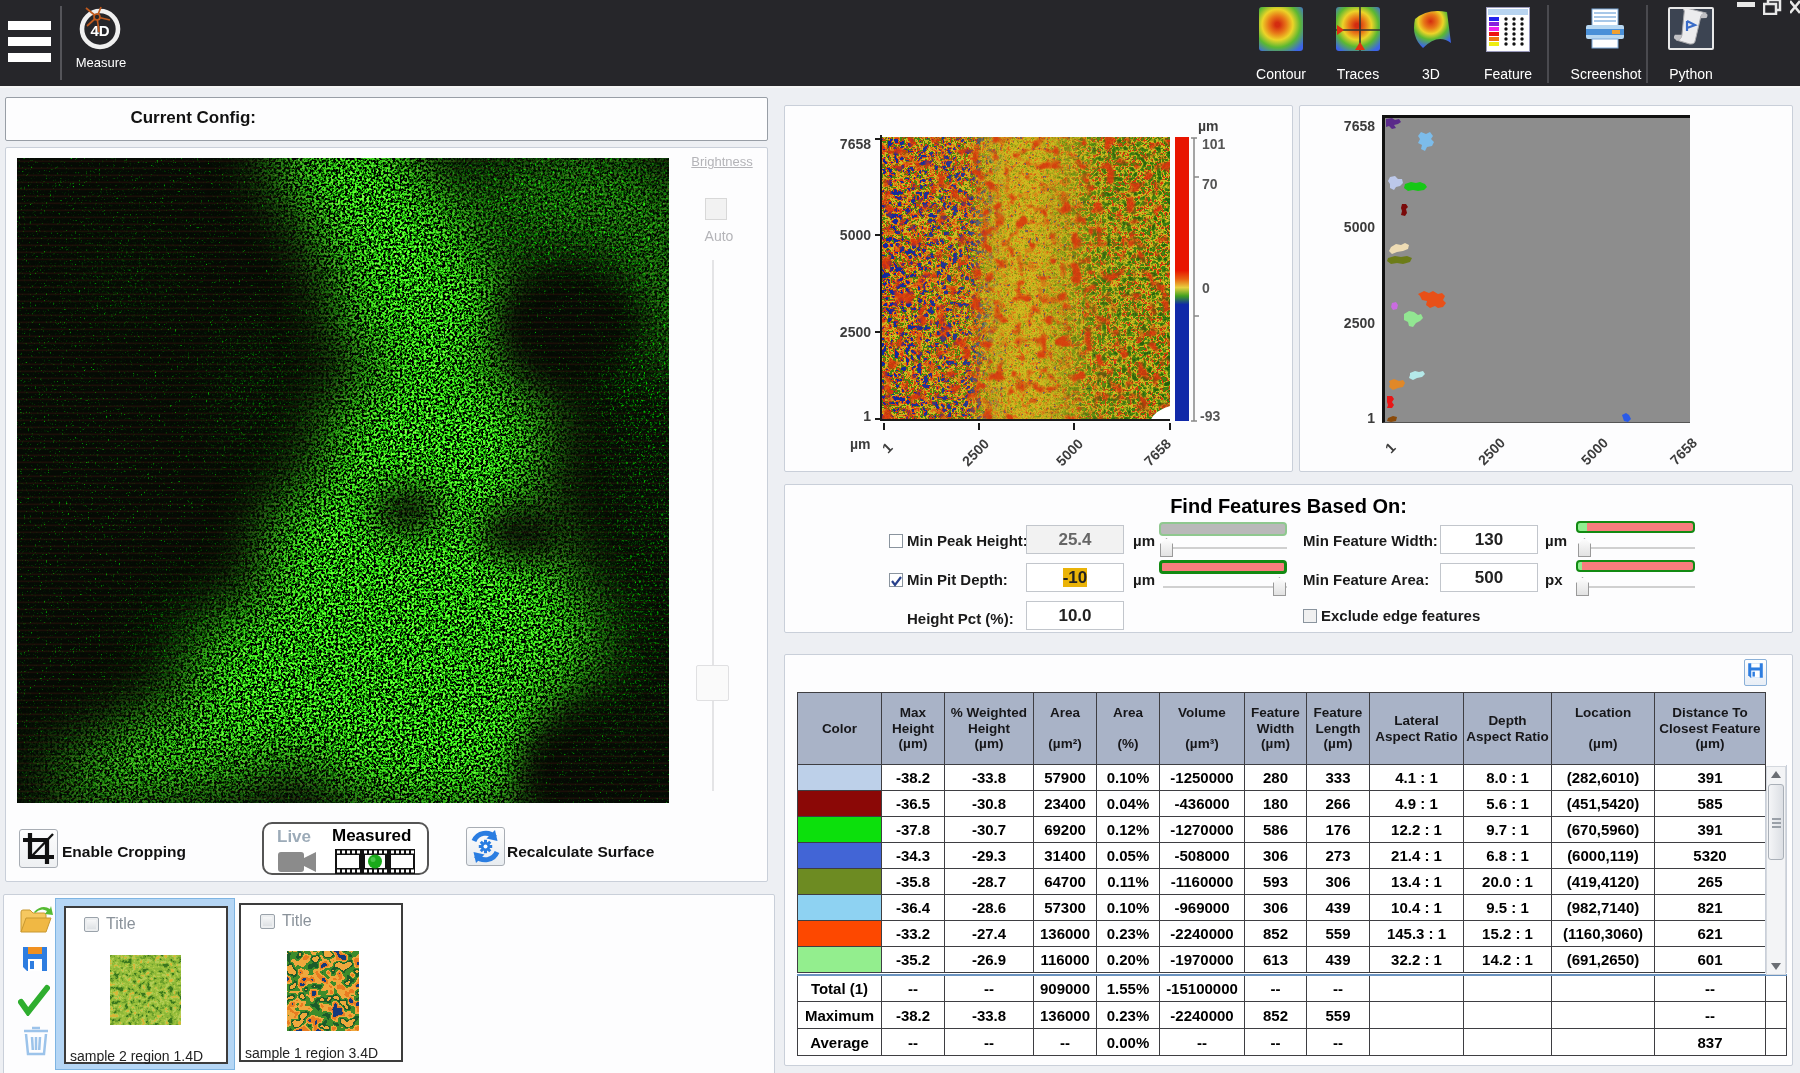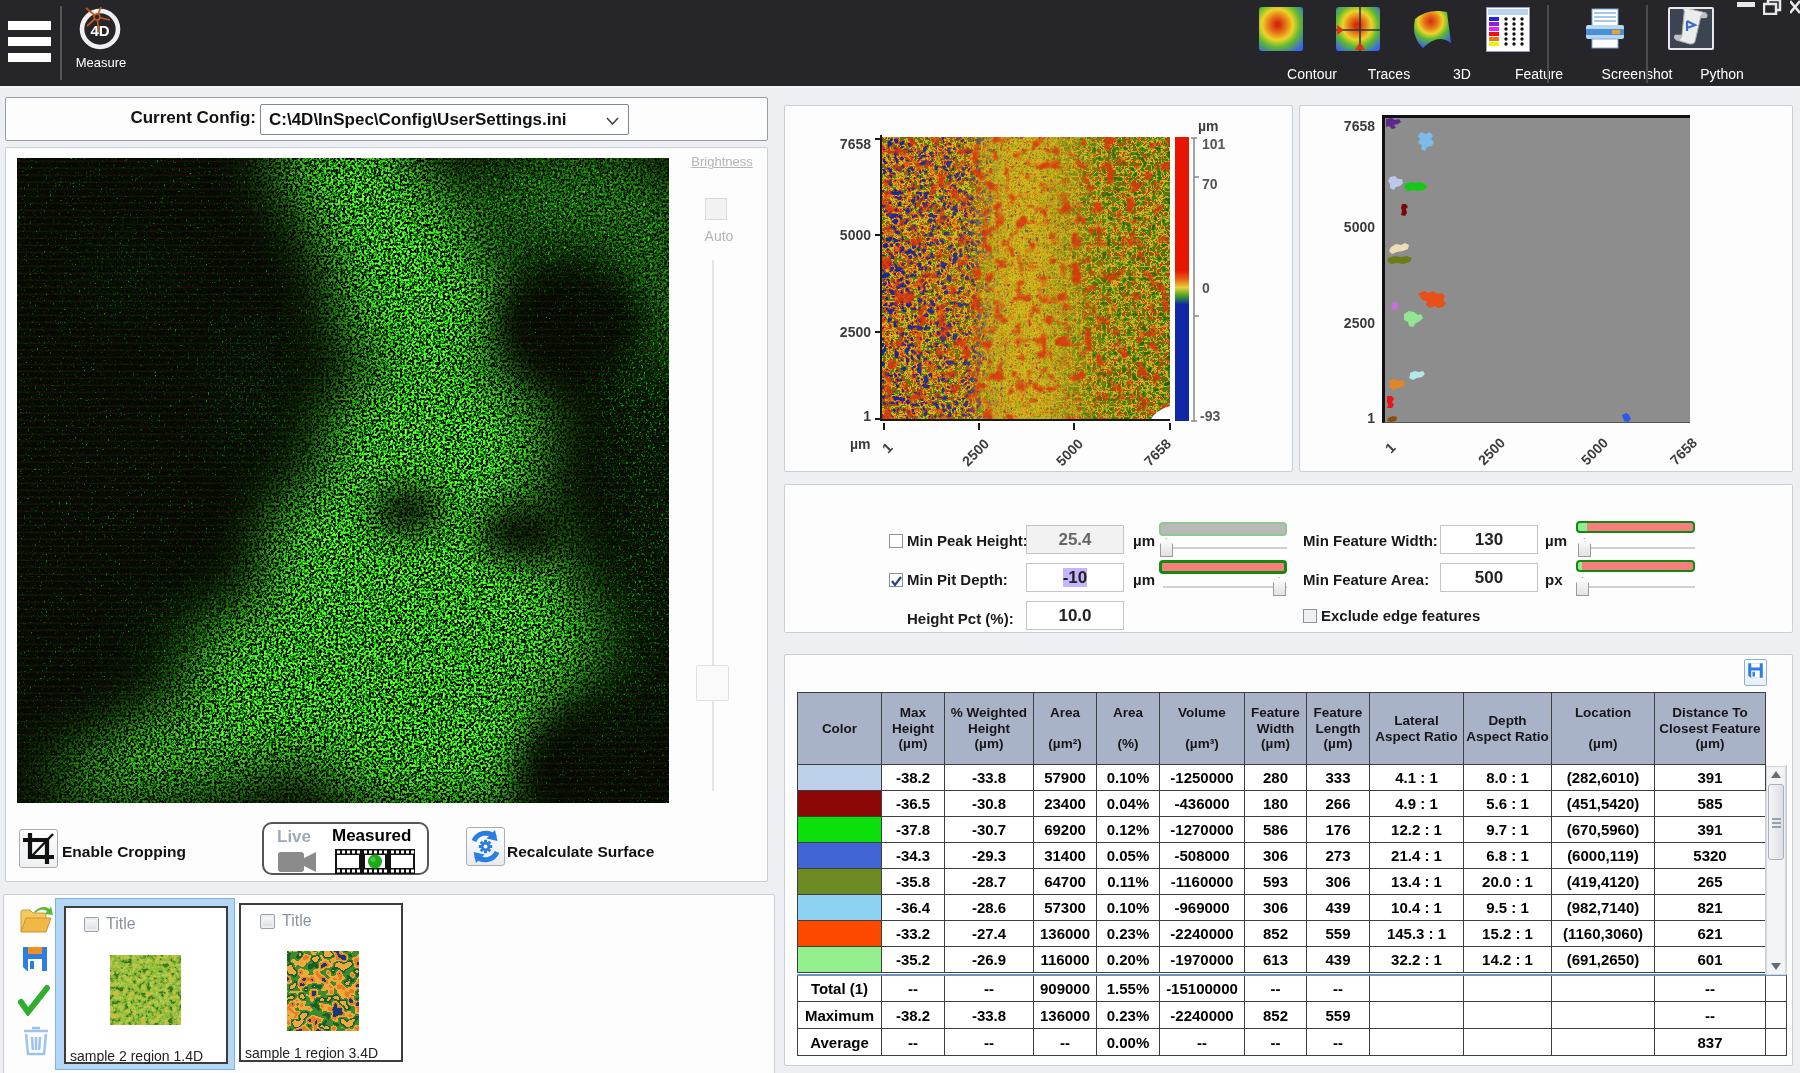--- a/index.html
+++ b/index.html
@@ -6,21 +6,21 @@
 html,body { width:1800px; height:1073px; overflow:hidden; background:#edeff3; font-family:"Liberation Sans",sans-serif; }
 
 #topbar { position:absolute; left:0; top:0; width:1800px; height:88px; background:#26262a; border-bottom:2px solid #f5f5f5; }
 #burger { position:absolute; left:8px; top:21px; width:43px; height:42px; }
 #burger div { position:absolute; left:0; width:43px; height:9px; background:#fff; }
 #tb-sep1 { position:absolute; left:60px; top:6px; width:2px; height:74px; background:#55555a; }
 .tb-sep { position:absolute; top:5px; width:2px; height:78px; background:#4a4a4f; }
 #logo { position:absolute; left:77px; top:5px; width:46px; height:46px; }
 #measure-lbl { position:absolute; left:72px; top:55px; width:58px; text-align:center; color:#fff; font-size:13px; }
 .tbi { position:absolute; top:7px; }
-.tbl { position:absolute; top:66px; color:#fff; font-size:14px; text-align:center;margin-left:31px; }
+.tbl { position:absolute; top:66px; color:#fff; font-size:14px; text-align:center; }
 .win-btn { position:absolute; color:#e8e8e8; }
 
 .panel { position:absolute; background:#fdfdfe; border:1px solid #c9cfd9; border-radius:2px; }
 
 #cfg-label { position:absolute; left:40px; top:10px; width:210px; text-align:right; font-size:17px; font-weight:bold; color:#111; }
 #cfg-dd { position:absolute; left:254px; top:6px; width:369px; height:31px; background:#fff; border:1px solid #83888f; border-radius:2px; font-size:17px; font-weight:bold; color:#111; line-height:29px; padding-left:8px; }
 
 #brightness { position:absolute; left:675px; top:6px; width:82px; height:714px; }
 #brightness .t { color:#b4b4b8; font-size:13px; text-align:center;text-decoration:underline; }
 #br-cb { position:absolute; left:24px; top:44px; width:22px; height:22px; background:#f2f2f2; border:1px solid #d8d8d8; }
@@ -176,23 +176,20 @@
     <rect x="5" y="0" width="12" height="10" fill="none" stroke="#e8e8e8" stroke-width="2.5"></rect>
     <rect x="1" y="4" width="12" height="10" fill="#26262a" stroke="#e8e8e8" stroke-width="2.5"></rect>
   </svg>
   <svg class="win-btn" style="left:1790px; top:0px" width="10" height="14" viewBox="0 0 10 14">
     <path d="M0 1 L10 13 M10 1 L0 13" stroke="#e8e8e8" stroke-width="2.6"></path>
   </svg>
 </div>
 
 <div class="panel" style="left:5px; top:97px; width:763px; height:44px; border-color:#989ea6;">
   <div id="cfg-label">Current Config:</div>
-  <div id="cfg-dd">C:\4D\InSpec\Config\UserSettings.ini<svg class="chev2" style="position:absolute; right:9px; top:12px;" width="13" height="8" viewBox="0 0 13 8">
-        <path d="M1 1 L6.5 7 L12 1" stroke="#444" stroke-width="1.6" fill="none"></path>
-      </svg></div>
 </div>
 
 <div class="panel" style="left:5px; top:147px; width:763px; height:735px;">
   <div style="position:absolute; left:11px; top:10px; width:652px; height:645px; background:#050a04;" id="greenimg">
     <svg width="652" height="645" viewBox="0 0 652 645">
       <defs>
         <filter color-interpolation-filters="sRGB" id="fgdim" x="0" y="0" width="100%" height="100%">
           <feTurbulence type="fractalNoise" baseFrequency="0.55" numOctaves="2" seed="11"></feTurbulence>
           <feColorMatrix type="matrix" values="0 0 0 0 0  1.3 1.3 1.3 0 -1.75  0 0 0 0 0  1.1 1.1 1.1 0 -1.85"></feColorMatrix>
         </filter>
@@ -576,33 +573,34 @@
   <div class="axlbl" style="right:417px; top:113px;">5000</div>
   <div class="axlbl" style="right:417px; top:209px;">2500</div>
   <div class="axlbl" style="right:417px; top:304px;">1</div>
   <div class="axlbl rot" style="left:93px; top:334px;">1</div>
   <div class="axlbl rot" style="left:186px; top:346px;">2500</div>
   <div class="axlbl rot" style="left:289px; top:346px;">5000</div>
   <div class="axlbl rot" style="left:378px; top:346px;">7658</div>
 </div>
 
 <div class="panel" style="left:784px; top:484px; width:1009px; height:149px;" id="findpanel">
+  <div id="ff-title">Find Features Based On:</div>
   <div class="cb" style="left:104px; top:49px;"></div>
   <div class="ff-lbl" style="left:122px; top:47px;">Min Peak Height:</div>
   <div class="ff-input" style="left:241px; top:40px; background:#f2f2f2; color:#666;">25.4</div>
   <div class="ff-lbl" style="left:348px; top:47px;">µm</div>
   <div class="pbar" style="left:374px; top:37px; width:128px; height:14px; border:2px solid #8fc88f; background:#b9b9b9;"></div>
   <div class="slider-track" style="left:378px; top:62px; width:124px;"></div>
   <div class="slider-thumb" style="left:375px; top:53px;"></div>
 
   <div class="cb" style="left:104px; top:88px;"><svg width="13" height="13" viewBox="0 0 13 13">
         <path d="M2 6 L5 10 L11 2" stroke="#27408b" stroke-width="2.2" fill="none"></path>
       </svg></div>
   <div class="ff-lbl" style="left:122px; top:86px;">Min Pit Depth:</div>
-  <div class="ff-input" style="left:241px; top:78px;"><span style="background:#c4b5fd;">-10</span></div>
+  <div class="ff-input" style="left:241px; top:78px;"><span style="background:#eab308;">-10</span></div>
   <div class="ff-lbl" style="left:348px; top:86px;">µm</div>
   <div class="pbar" style="left:374px; top:75px; width:128px; height:14px; border:3px solid #128a12; background:#f87d7d;"></div>
   <div class="slider-track" style="left:378px; top:101px; width:124px;"></div>
   <div class="slider-thumb" style="left:488px; top:92px;"></div>
 
   <div class="ff-lbl" style="left:122px; top:125px;">Height Pct (%):</div>
   <div class="ff-input" style="left:241px; top:116px;">10.0</div>
 
   <div class="ff-lbl" style="left:518px; top:47px;">Min Feature Width:</div>
   <div class="ff-input" style="left:655px; top:40px;">130</div>

